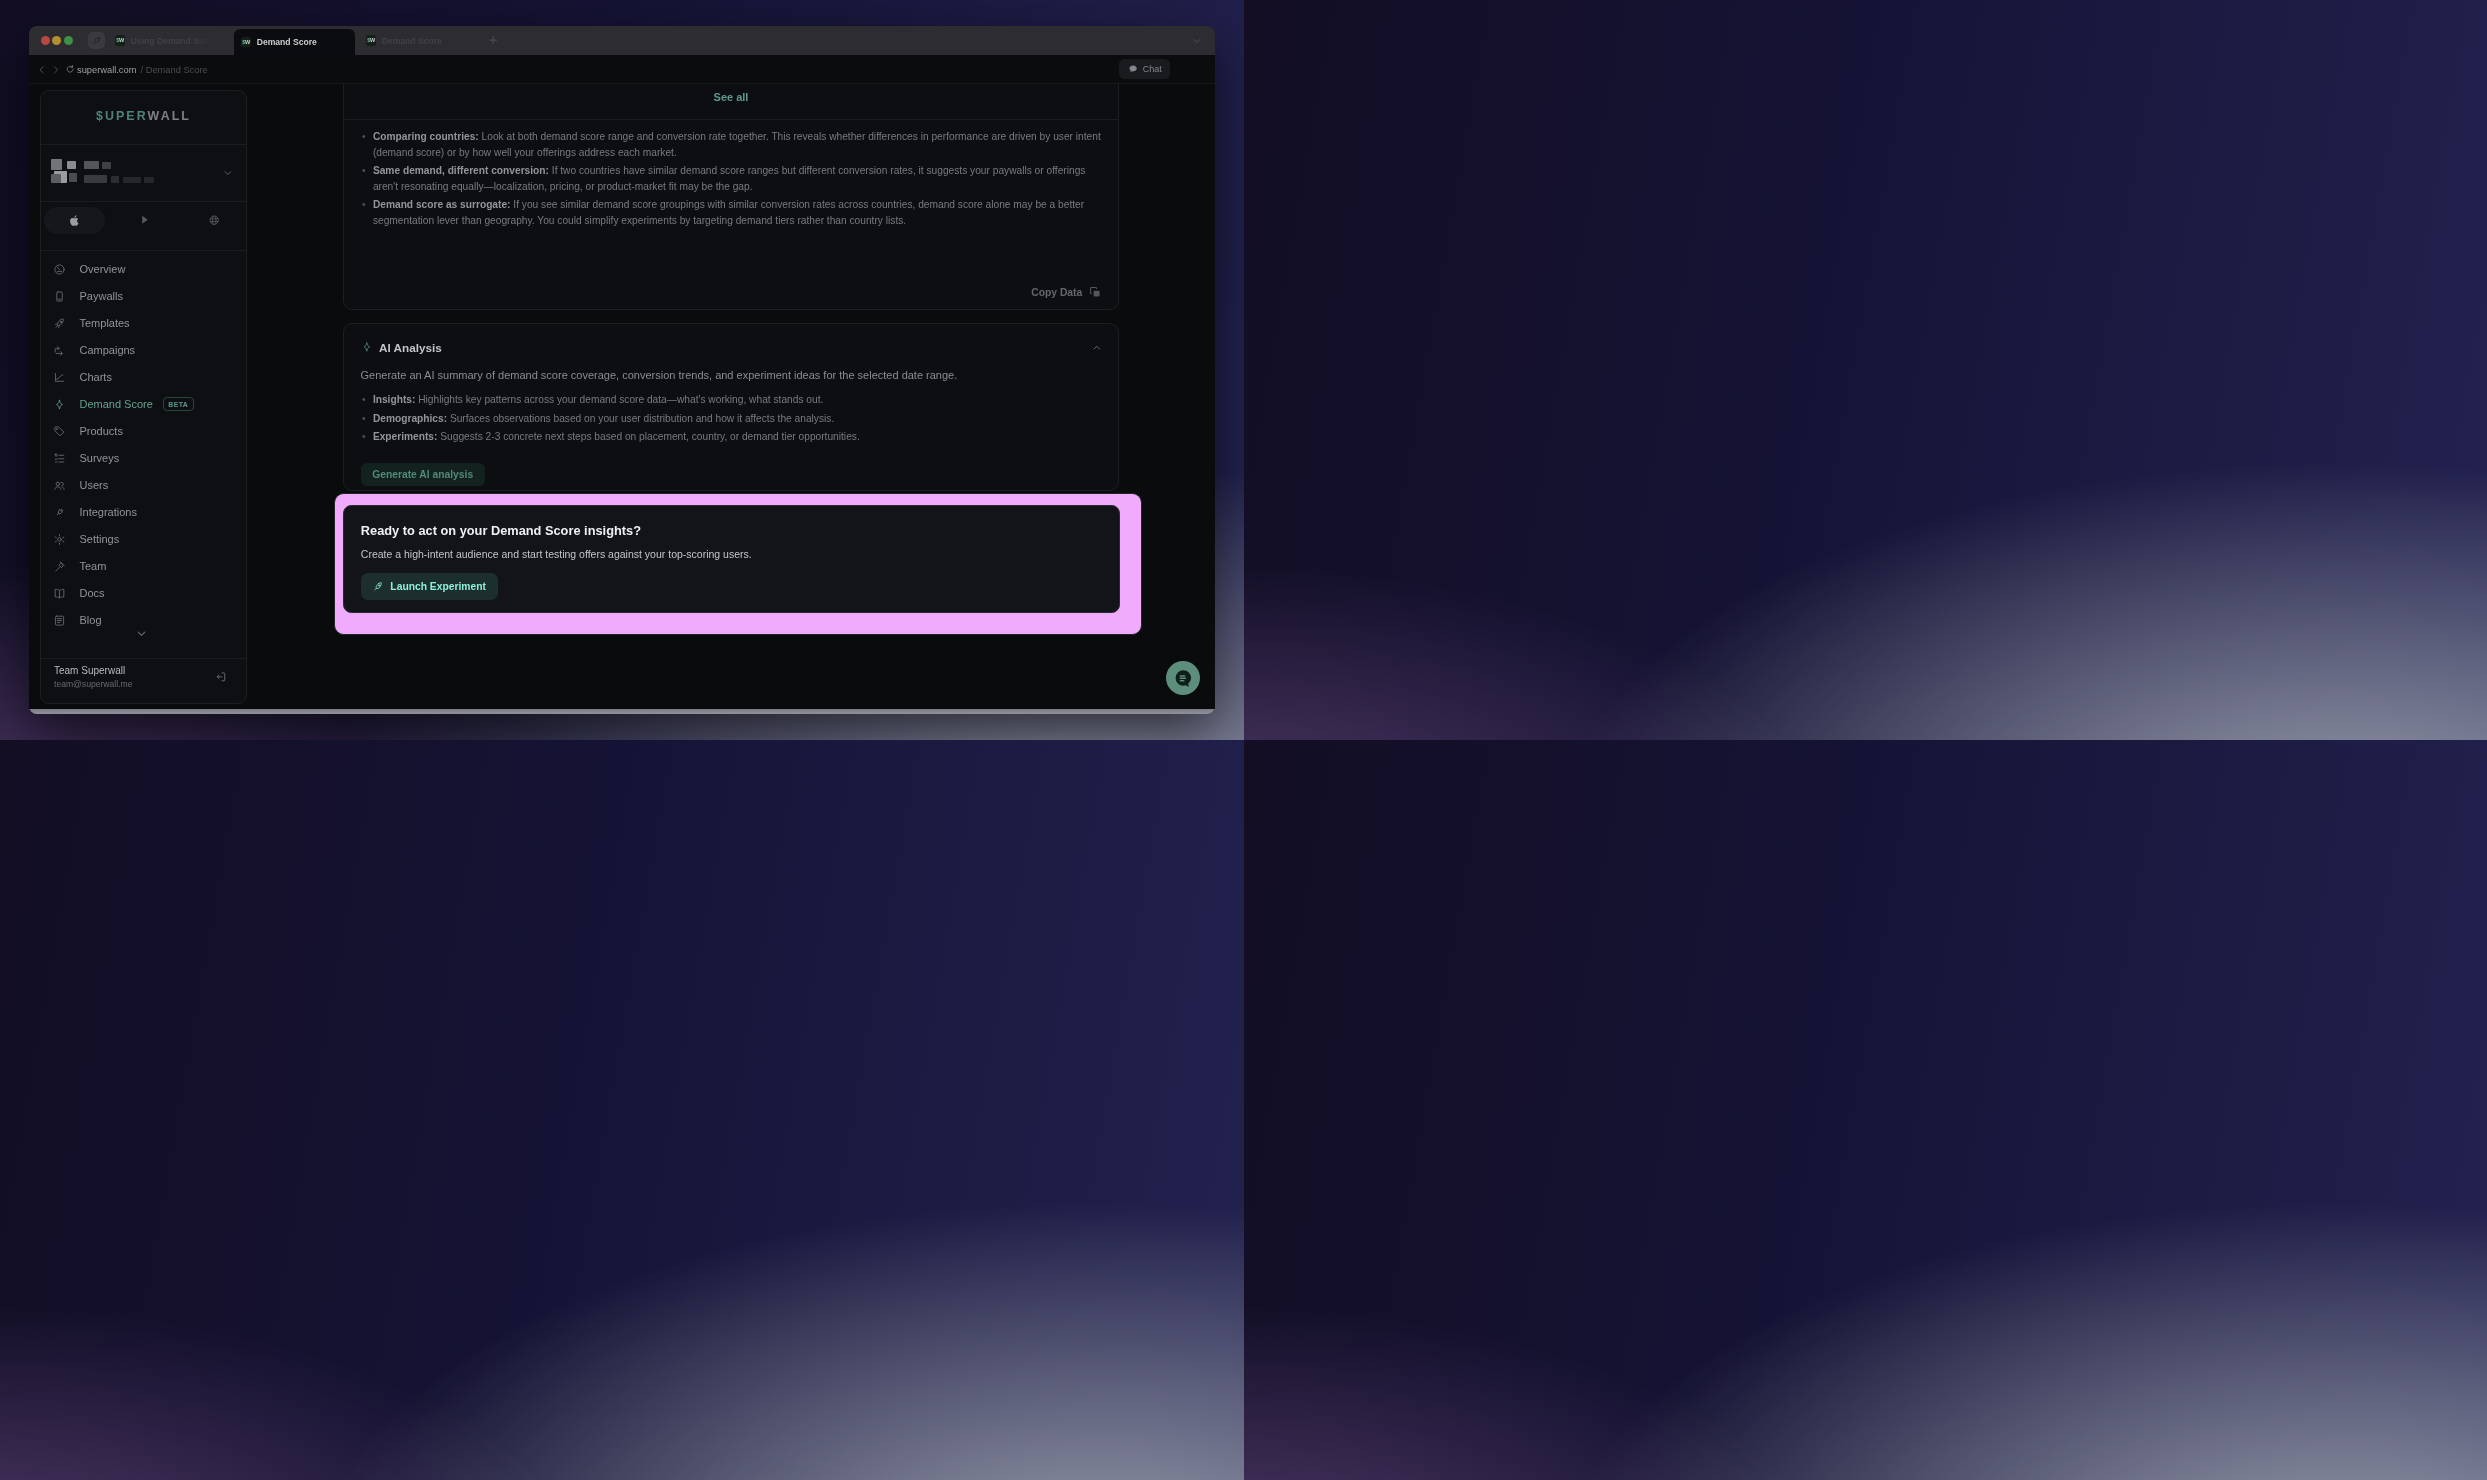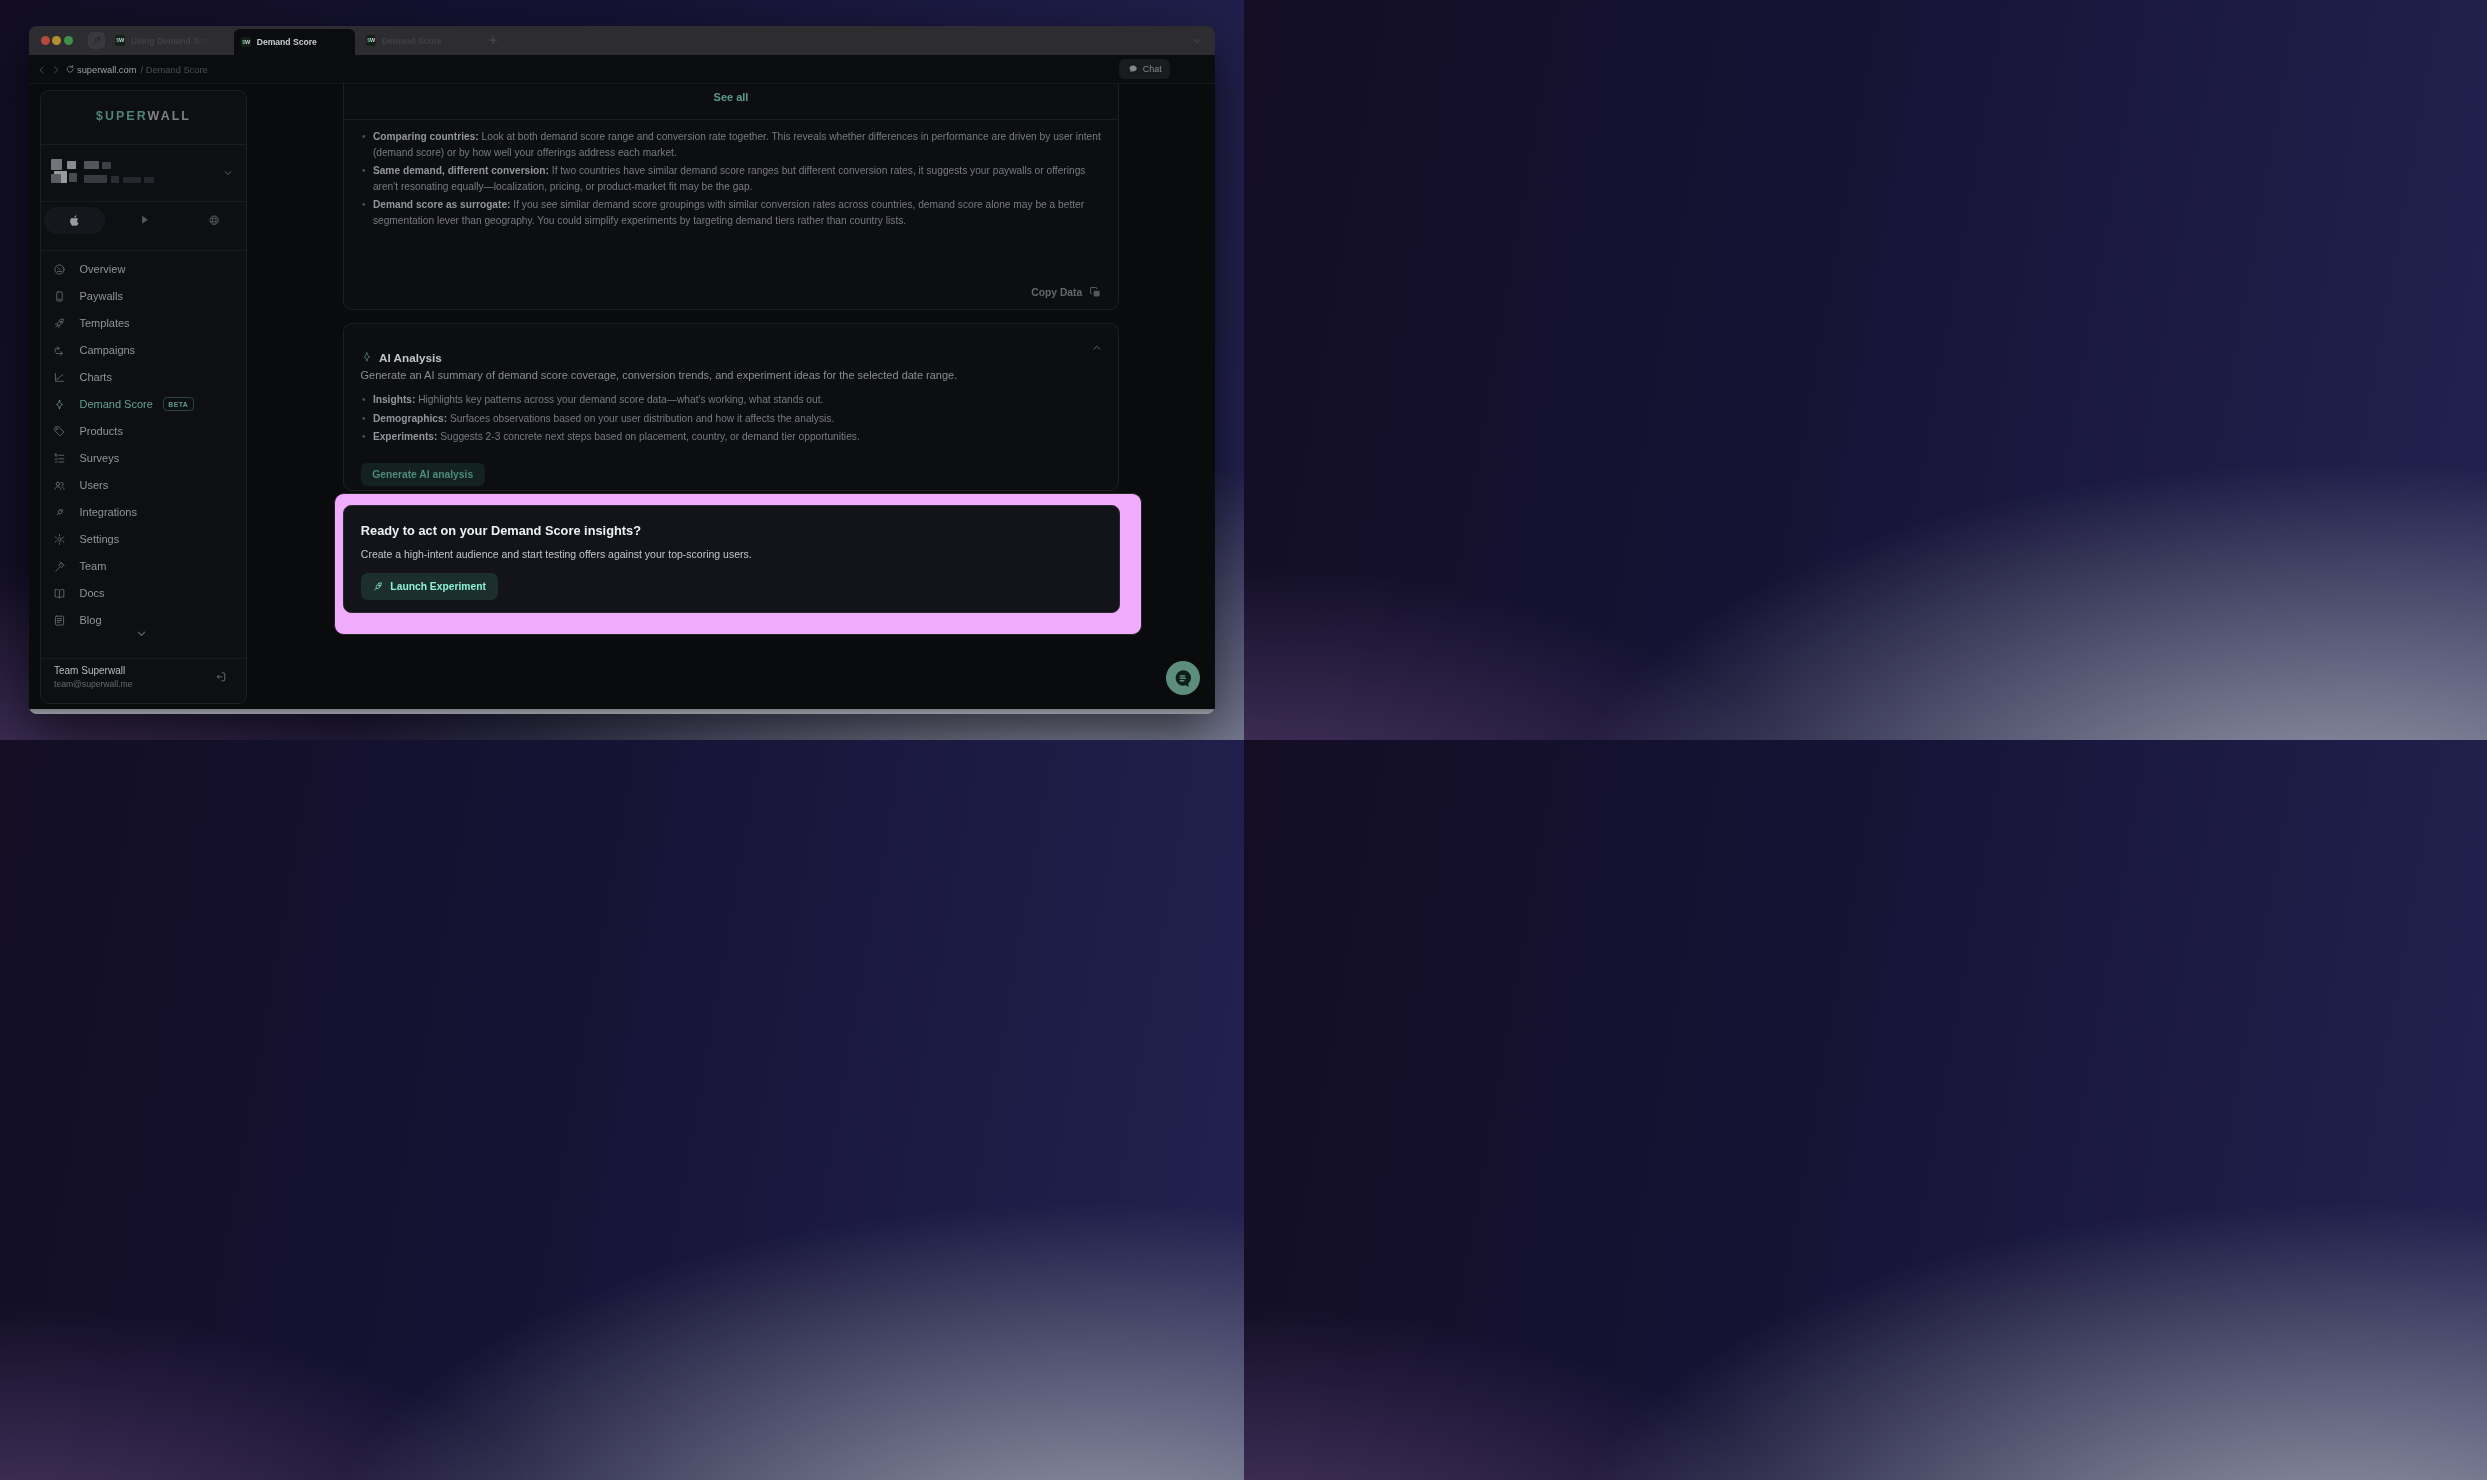--- a/index.html
+++ b/index.html
@@ -73,21 +73,21 @@
   .card-div { position:absolute; left:0; right:0; top:35px; height:0.7px; background:#1b1c21; }
   .bullets { position:absolute; left:16.5px; right:16.5px; list-style:none; }
   .bullets li { position:relative; padding-left:12.4px; font-size:10.2px; line-height:16px; color:#797a80; margin-bottom:2.1px; }
   .bullets li::before { content:"•"; position:absolute; left:1.4px; color:#515257; }
   .bullets .bl { font-weight:700; color:#94959b; }
   .b1 { top:45px; }
   .copy-row { position:absolute; right:16.5px; bottom:10.3px; display:flex; align-items:center; gap:6.9px; color:#66676c; font-size:10.3px; font-weight:700; }
   .copy-row .icon { width:12.4px; height:12.4px; color:#55565b; }
 
   .card2 { top:239px; height:168px; }
-  .ai-head { position:absolute; left:16.5px; top:16.5px; display:flex; align-items:center; gap:6.9px; font-size:11.7px; font-weight:600; color:#c3c4c8;margin-top:10px; }
+  .ai-head { position:absolute; left:16.5px; top:16.5px; display:flex; align-items:center; gap:6.9px; font-size:11.7px; font-weight:600; color:#c3c4c8; }
   .ai-head .icon { width:11.7px; height:11.7px; color:#5d9a89; }
   .ai-collapse { position:absolute; right:13.8px; top:16.5px; width:15px; height:15px; color:#7a7b80; display:flex; align-items:center; justify-content:center; }
   .ai-desc { position:absolute; left:16.5px; right:16.5px; top:45px; font-size:11px; color:#8b8c92; }
   .ai-list { top:67px; } .ai-list li { line-height:18.6px; margin-bottom:0; }
   .gen-btn { position:absolute; left:16.5px; top:139px; height:23.4px; padding:0 11.7px; border-radius:6.2px; background:#14221f;
     display:flex; align-items:center; font-size:10.3px; font-weight:600; color:#4e8b79; }
 
   .overlay { position:absolute; left:305px; top:409px; width:808px; height:142px; background:#f0abfc; border:0.7px solid #222329; border-radius:9.7px; }
   .cta-card { position:absolute; left:8.3px; top:11px; width:777px; height:108px; background:#131419; border:0.7px solid #292a30; border-radius:8.3px; }
   .cta-title { position:absolute; left:16.5px; top:16.5px; font-size:12.8px; font-weight:700; color:#eef0f3; }

